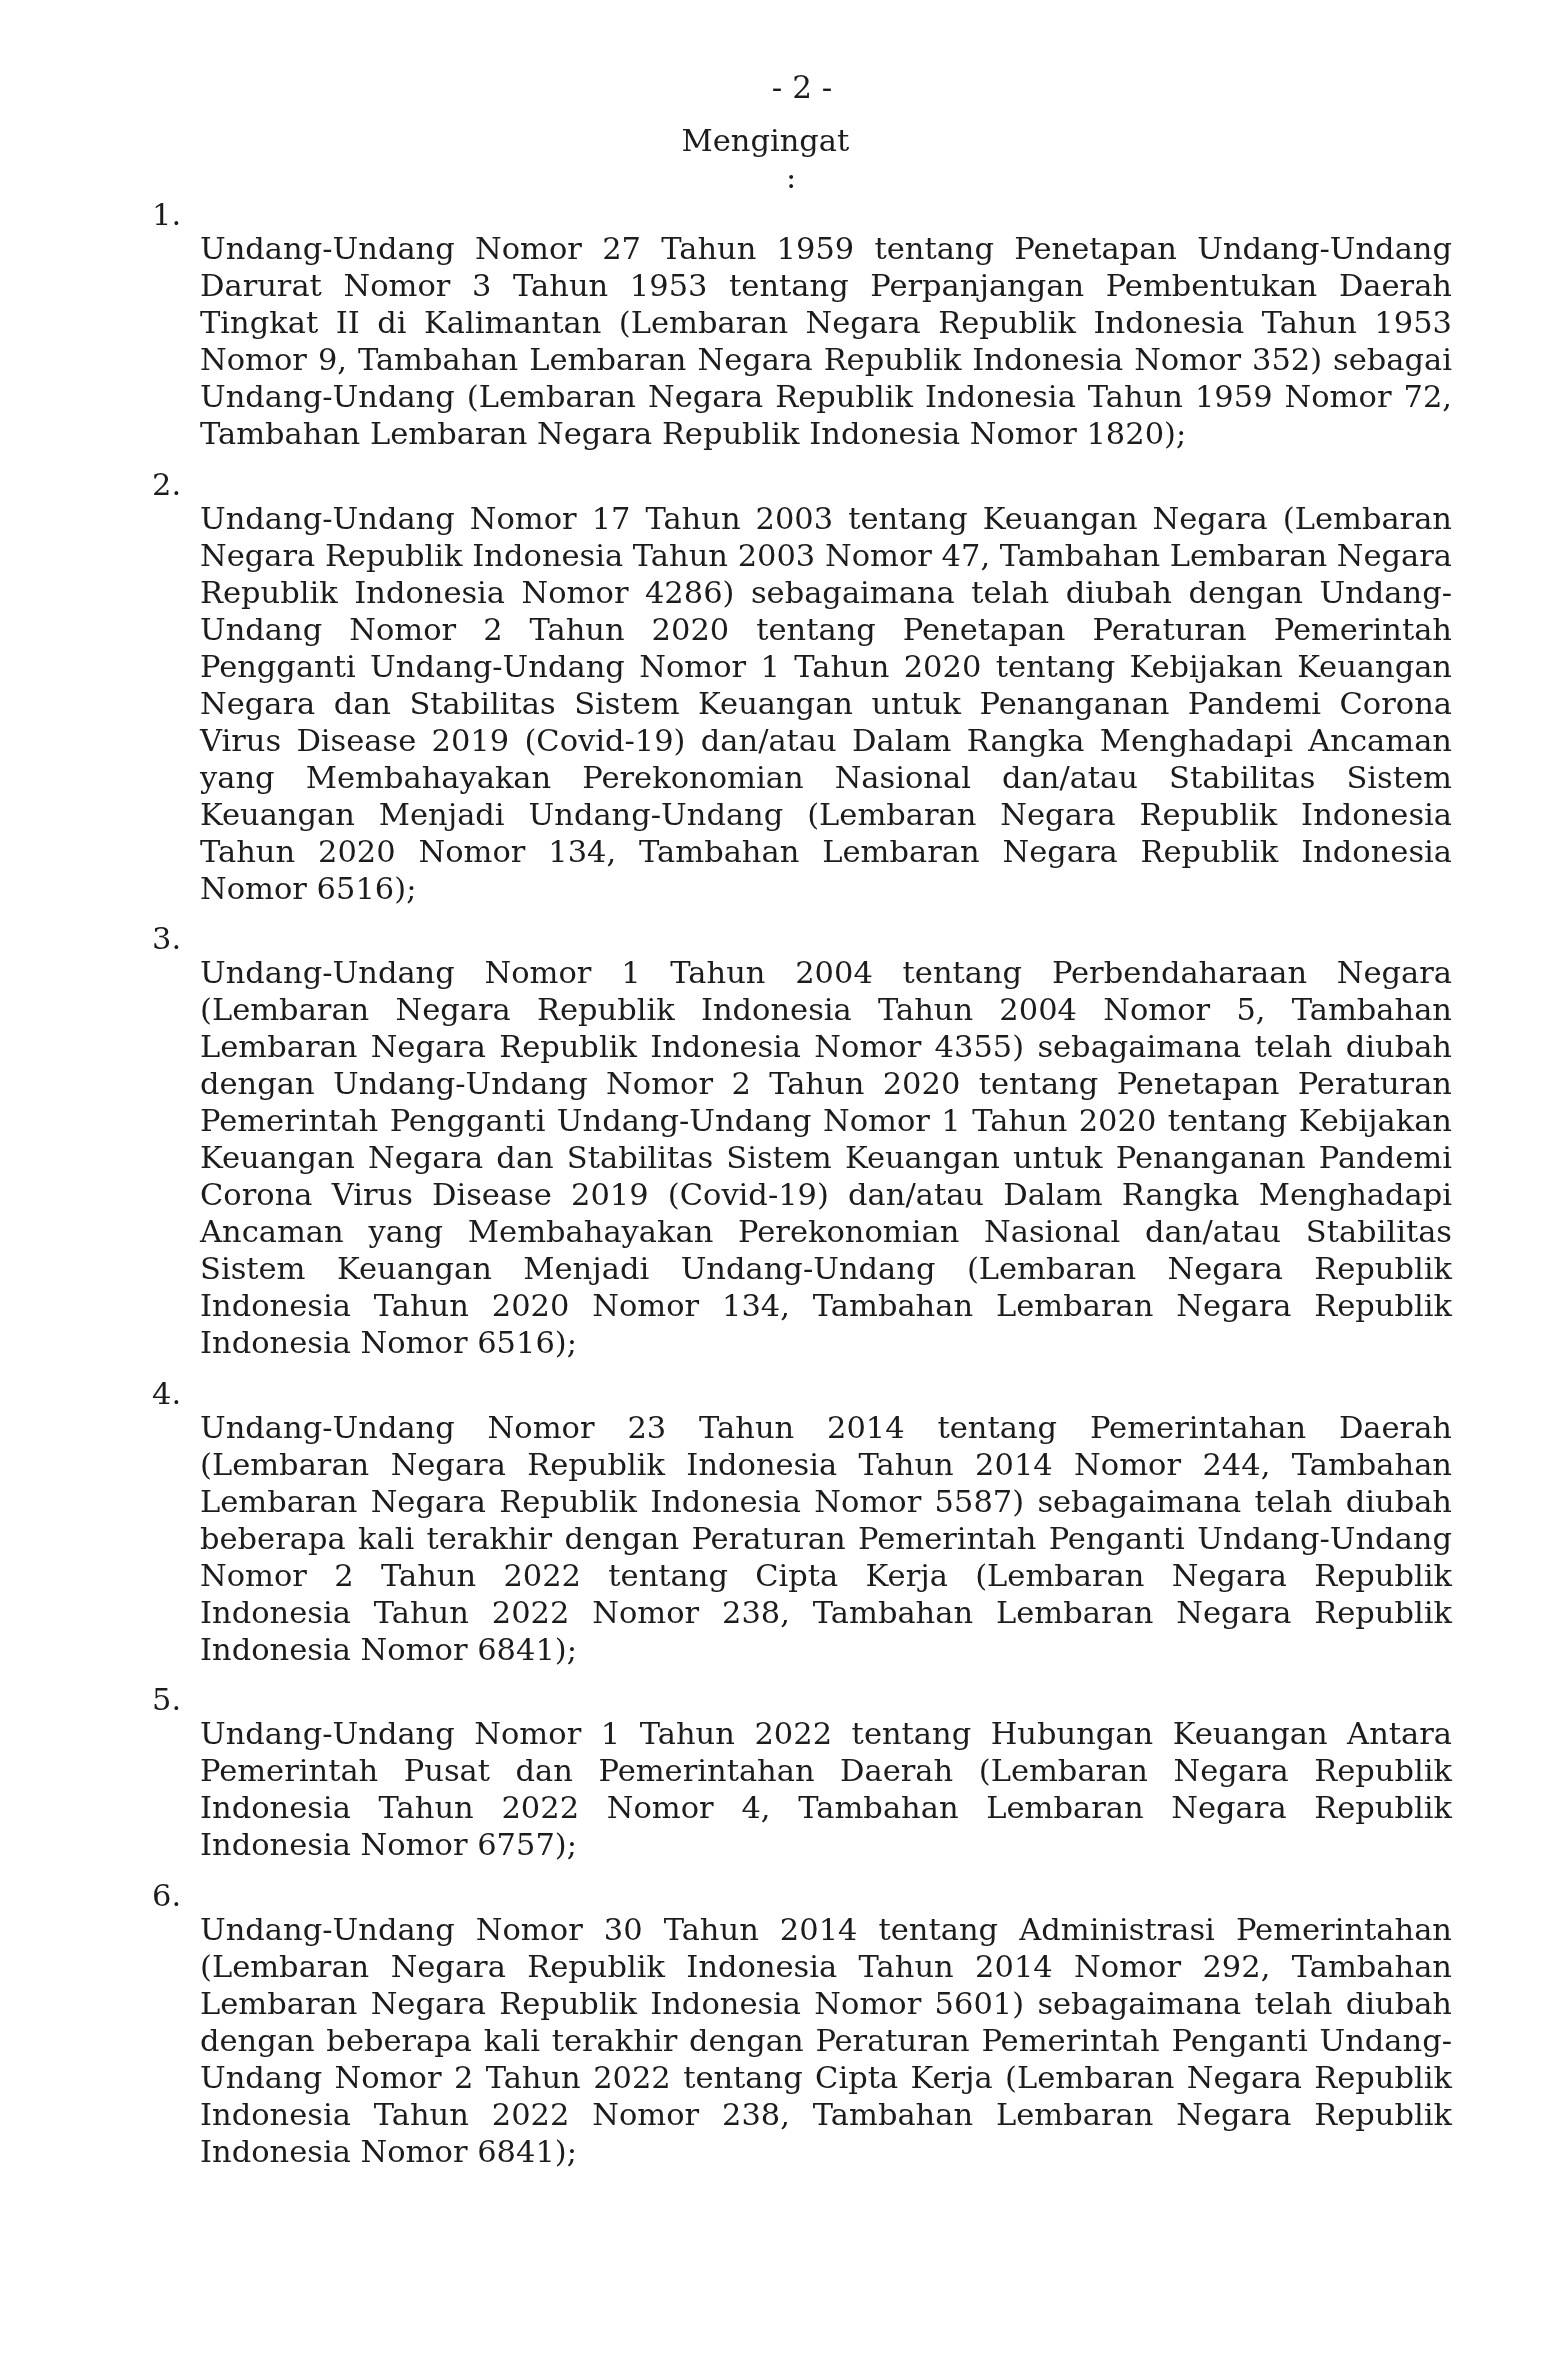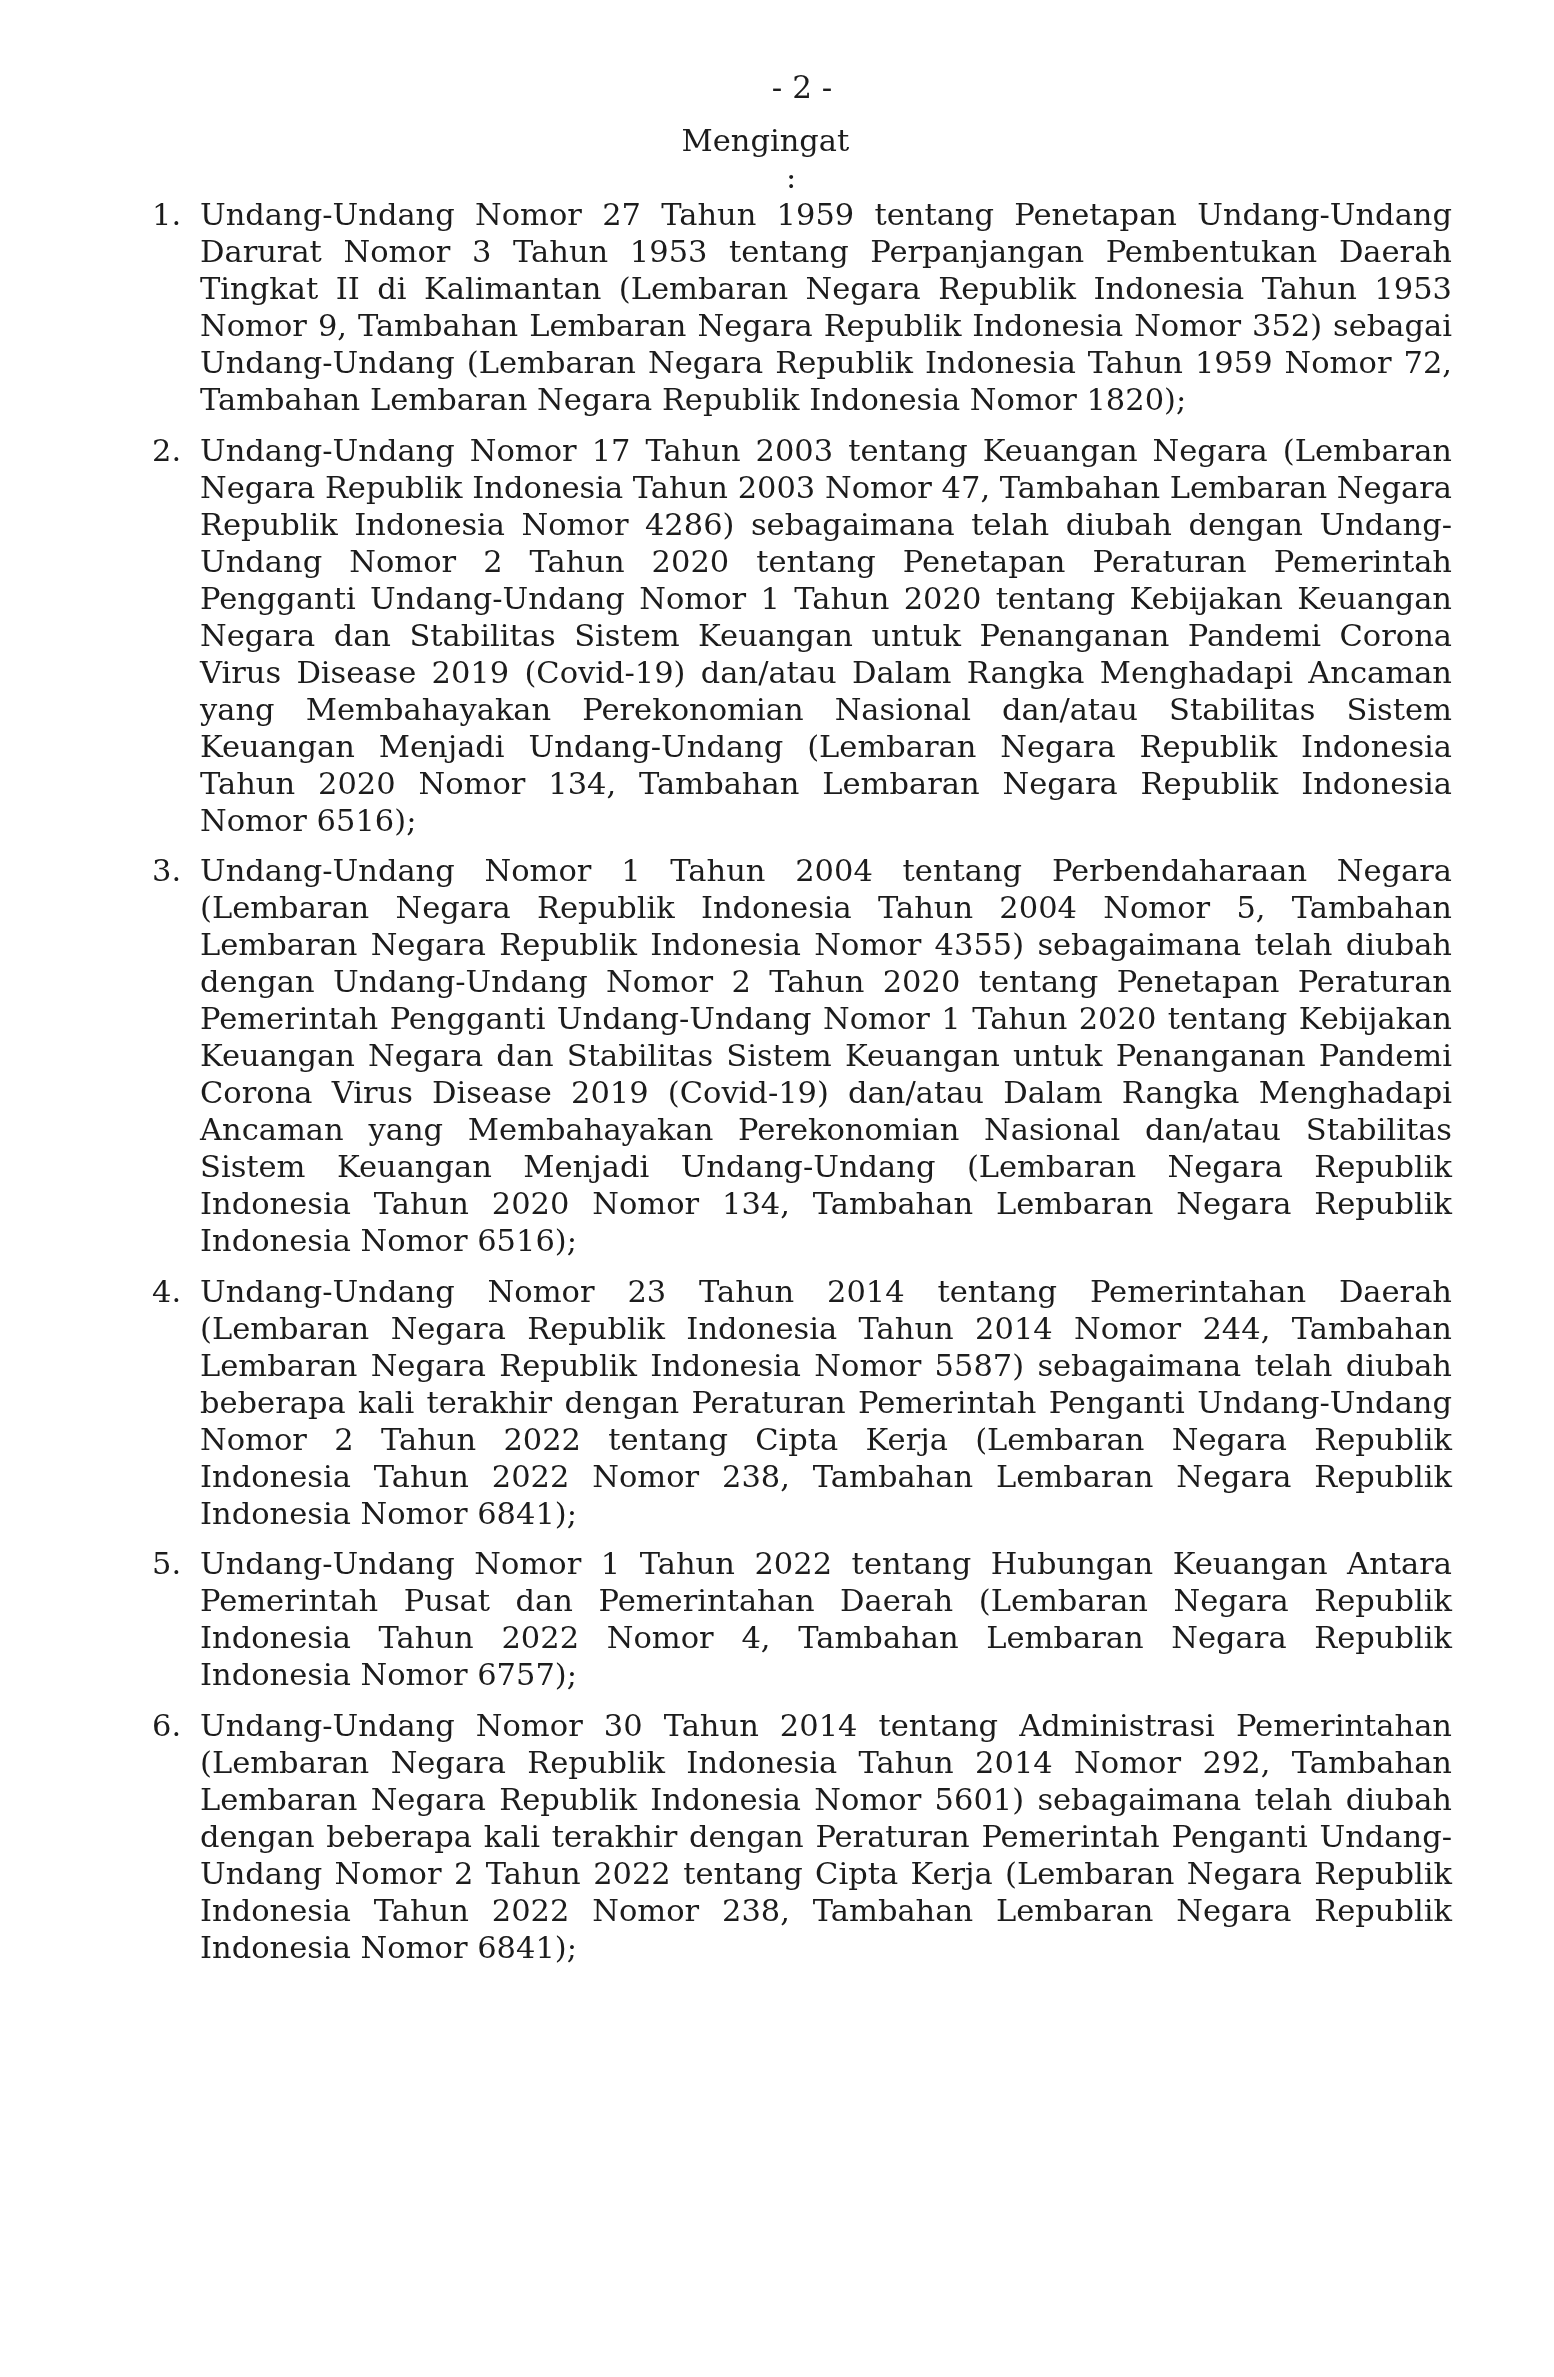--- a/index.html
+++ b/index.html
@@ -57,20 +57,21 @@
     margin-bottom: 0;
   }
   .num-cell {
     width: 48px;
     flex: none;
   }
   .txt-cell {
     flex: 1 1 auto;
     min-width: 0;
     text-align: justify;
+    margin-top: 34px;
   }
   .run { font-style: normal; }
   .run.italic { }
 </style>
 </head>
 <body>
 
 <div class="page">
 
   <div class="page-number">- 2 -</div>

